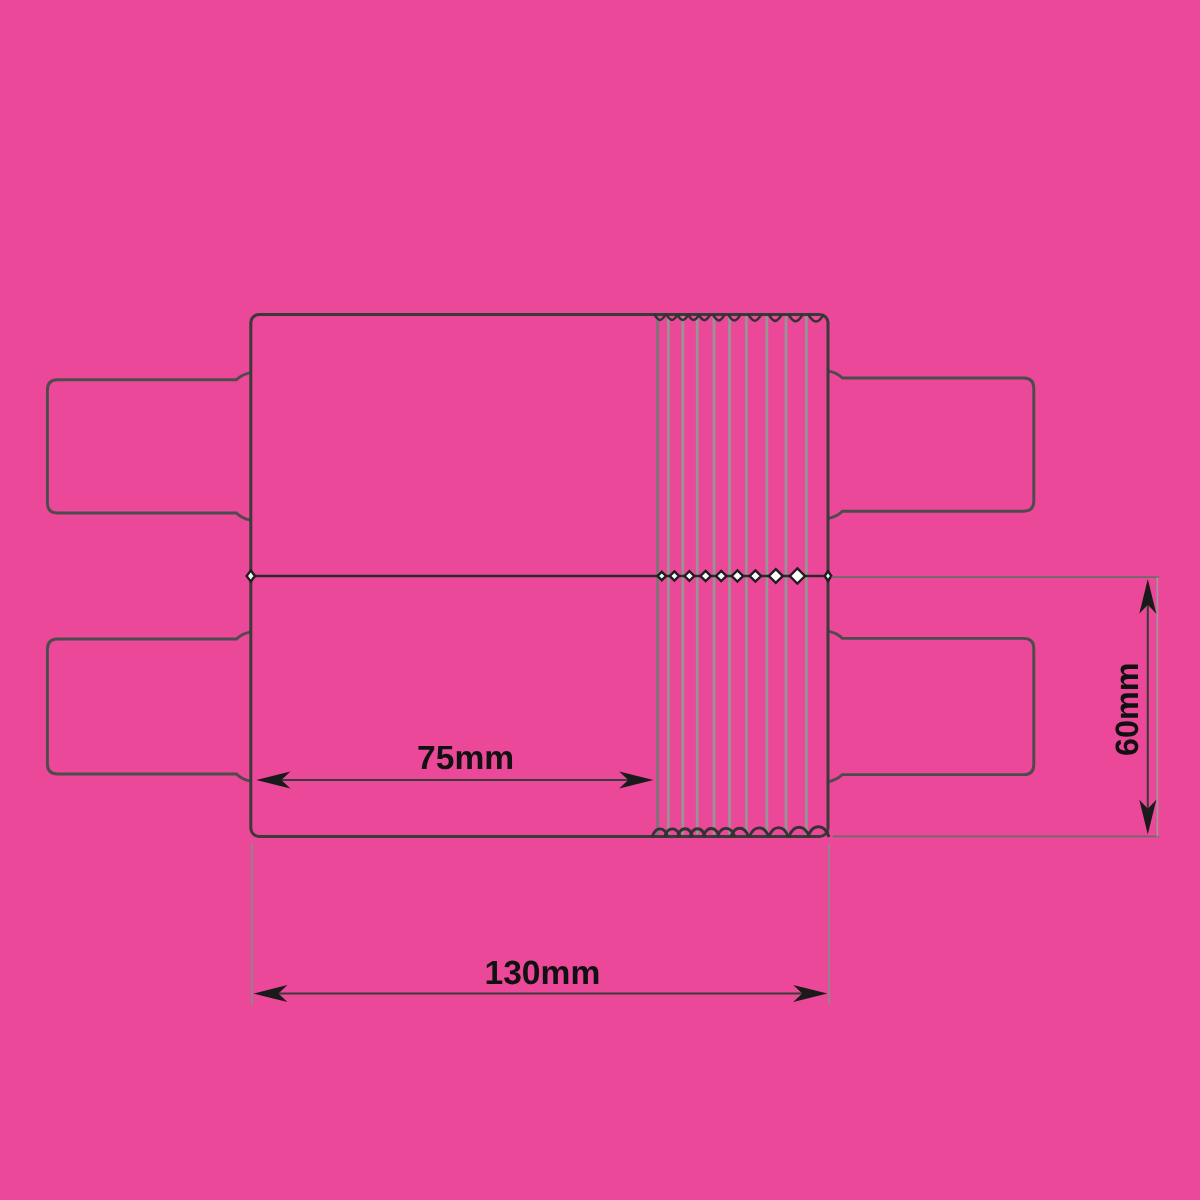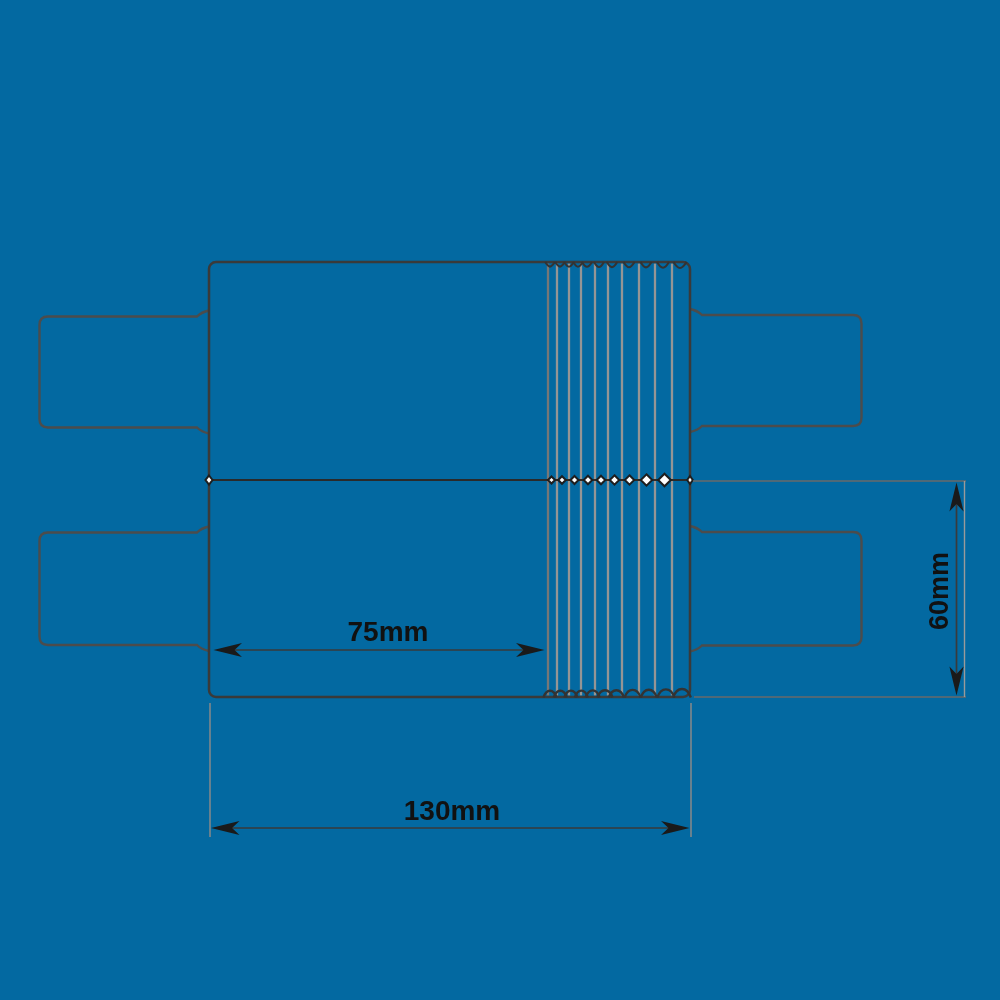--- a/index.html
+++ b/index.html
@@ -1,16 +1,16 @@
 <!DOCTYPE html>
 <html><head>
 <meta charset="utf-8">
 <style>
   html,body{margin:0;padding:0;background:#ffffff;}
-  .wrap{width:1000px;height:1000px;position:relative;background:#0369a1;font-family:"Liberation Sans", sans-serif;}
+  .wrap{width:1000px;height:1000px;position:relative;background:#ec4899;font-family:"Liberation Sans", sans-serif;}
   svg{position:absolute;left:0;top:0;}
 </style>
 </head>
 <body>
 <div class="wrap">
 <svg width="1000" height="1000" viewBox="0 0 1000 1000">
 
   <path d="M 209,310.5 C 204,311.5 200,313.5 197,316.5 L 48,316.5 Q 39.5,316.5 39.5,325 L 39.5,419 Q 39.5,427.5 48,427.5 L 197,427.5 C 200,430.5 204,432.5 209,433.5" fill="none" stroke="#4c4c4c" stroke-width="2.4"></path>
 
   <path d="M 209,526.5 C 204,527.5 200,529.5 197,532.5 L 48,532.5 Q 39.5,532.5 39.5,541 L 39.5,636.5 Q 39.5,645 48,645 L 197,645 C 200,648 204,650 209,651" fill="none" stroke="#4c4c4c" stroke-width="2.4"></path>

